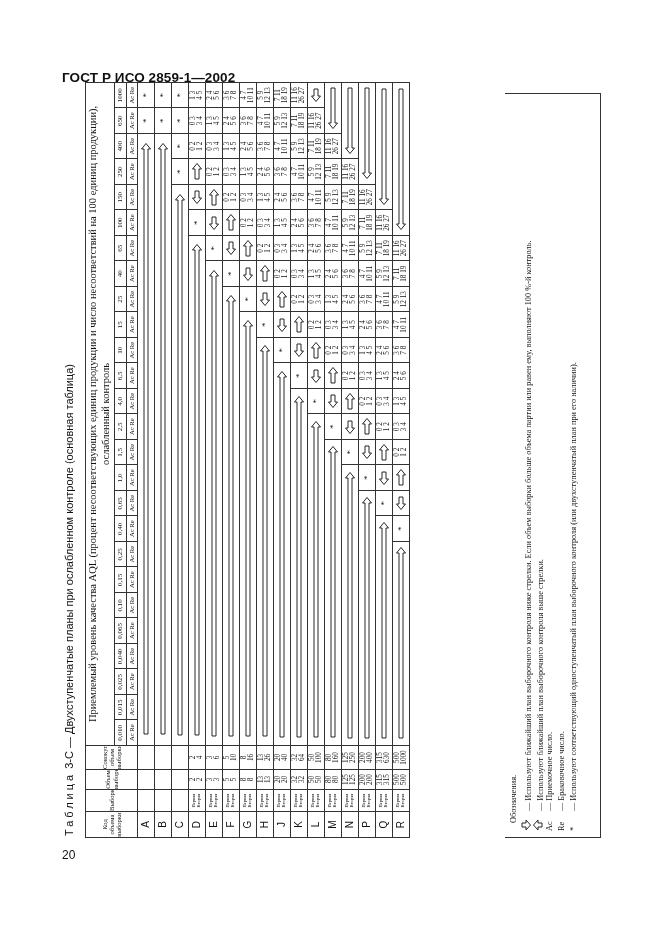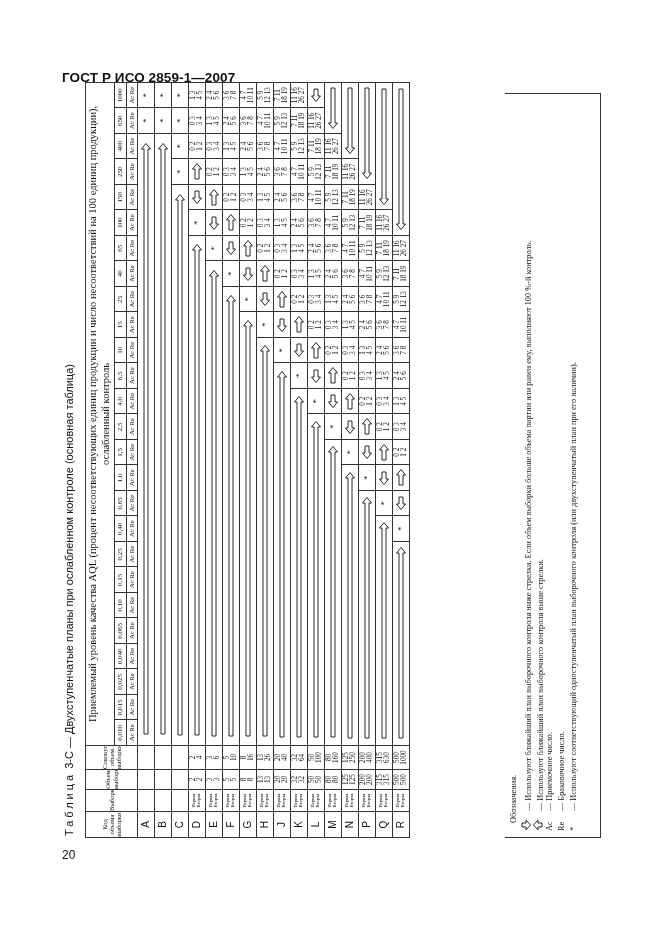--- a/index.html
+++ b/index.html
@@ -22,21 +22,21 @@
   .star{font-size:9px;}
   .arrow-cell{position:relative;}
   .arr{display:block;margin:0 auto;}
   .legend{position:absolute;left:0;top:442px;width:743px;height:95px;border:0.8px solid #333;border-top:none;font-size:8.3px;}
   .legend .row{position:absolute;left:6px;white-space:nowrap;}
   .legend .sym{display:inline-block;width:20px;}
 </style>
 </head>
 <body>
 
-<div class="doc-header">ГОСТ Р ИСО 2859-1—2007</div>
+<div class="doc-header">ГОСТ Р ИСО 2859-1—2002</div>
 <div class="page-num">20</div>
 
 <div class="rot-wrap">
   <div class="caption">
     <span class="spaced">Таблица</span>
     <span>3-С — Двухступенчатые планы при ослабленном контроле (основная таблица)</span>
   </div>
 
   <table class="aql" id="aql-table">
     <colgroup id="cg">

